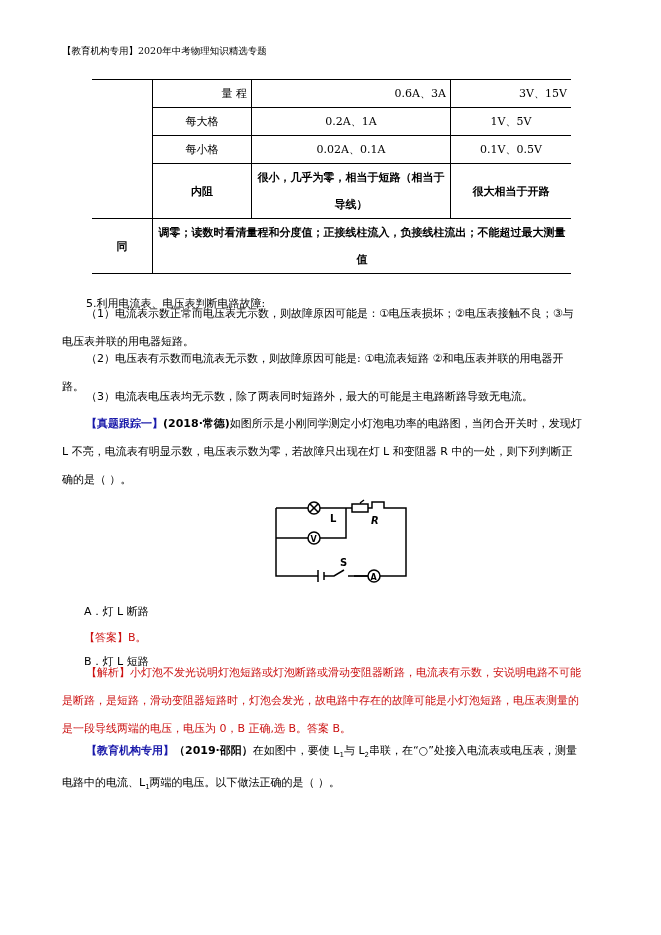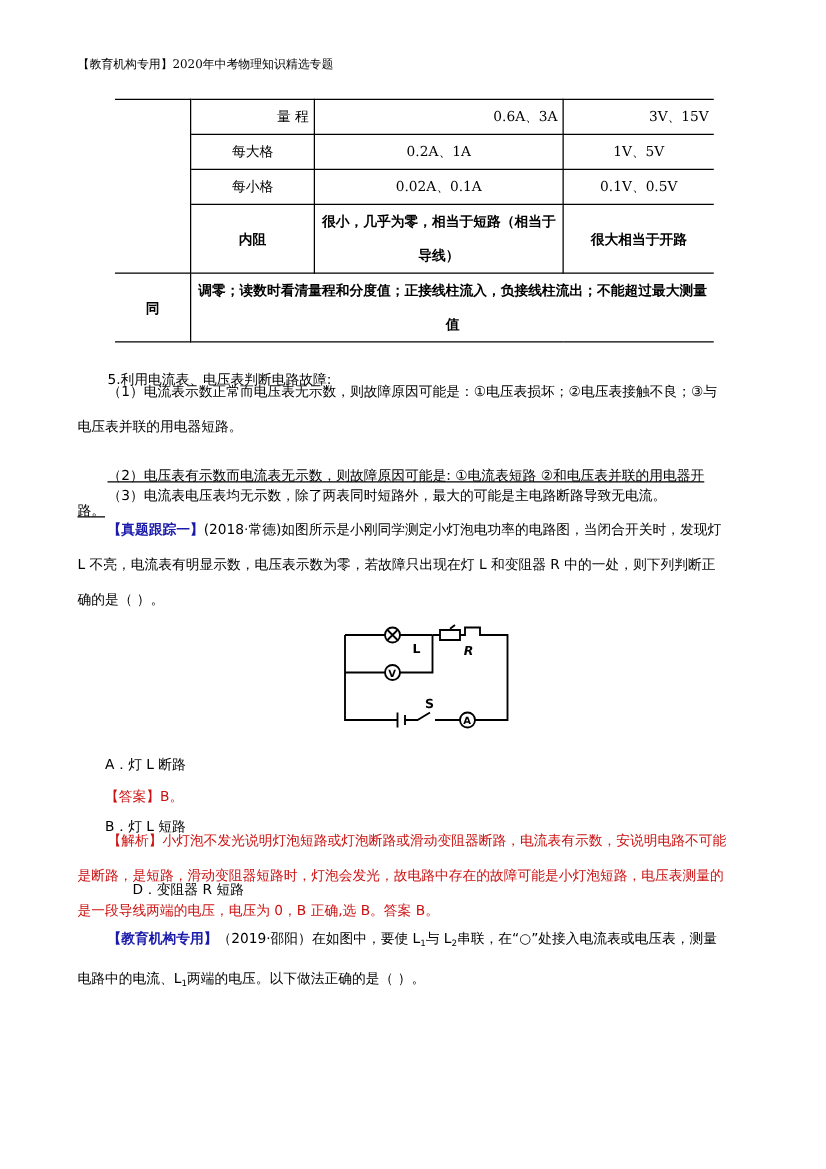--- a/index.html
+++ b/index.html
@@ -12,21 +12,21 @@
   table.cmp tr.tall { height: 54px; }
   table.cmp tr.tall td { line-height: 27px; font-weight: bold; }
   table.cmp tr.last td { border-bottom: 1.5px solid #000; }
   table.cmp tr.first td { border-top: 1.5px solid #000; text-align: right; }
   table.cmp td.leftcol { border-left: none; width: 52px; }
   table.cmp td.rightend { border-right: none; }
   .para { position: absolute; left: 62px; width: 520px; font-size: 11px; line-height: 28px; }
   .indent { text-indent: 24px; }
   .blue { color: #1a1aaa; font-weight: bold; }
   .red { color: #cc1111; }
-  .bold { font-weight: normal; margin-top: 24px; }
+  .bold { font-weight: bold; margin-top: 24px; }
   .circuit { position: absolute; left: 268px; top: 498px; }
   sub { font-size: 7px; }
 </style>
 </head>
 <body>
 
 <div class="header">【教育机构专用】2020年中考物理知识精选专题</div>
 
 <table class="cmp">
   <tbody>
@@ -53,21 +53,21 @@
   </tr>
   <tr class="tall last">
     <td class="leftcol">同</td>
     <td class="rightend" colspan="3">调零；读数时看清量程和分度值；正接线柱流入，负接线柱流出；不能超过最大测量值</td>
   </tr>
 </tbody>
   </table>
 
 <div class="para indent" style="top:290px;">5.利用电流表、电压表判断电路故障:</div>
 <div class="para indent" style="top:300px;">（1）电流表示数正常而电压表无示数，则故障原因可能是：①电压表损坏；②电压表接触不良；③与电压表并联的用电器短路。</div>
-<div class="para indent" style="top:367px;text-decoration:underline;">（2）电压表有示数而电流表无示数，则故障原因可能是: ①电流表短路 ②和电压表并联的用电器开路。</div>
+<div class="para indent" style="top:345px;">（2）电压表有示数而电流表无示数，则故障原因可能是: ①电流表短路 ②和电压表并联的用电器开路。</div>
 <div class="para indent" style="top:383px;">（3）电流表电压表均无示数，除了两表同时短路外，最大的可能是主电路断路导致无电流。</div>
 
 <div class="para indent" style="top:410px;">
   <span class="blue">【真题跟踪一】</span><span class="bold">(2018·常德)</span><span>如图所示是小刚同学测定小灯泡电功率的电路图，当闭合开关时，发现灯 L 不亮，电流表有明显示数，电压表示数为零，若故障只出现在灯 L 和变阻器 R 中的一处，则下列判断正确的是（    ）。</span>
 </div>
 
 <svg class="circuit" width="142" height="86" viewBox="0 0 142 86">
   <g stroke="#000" stroke-width="1.5" fill="none">
     <path d="M8 10 H40 M52 10 H78 M8 10 V78 H48 M8 40 H40 M52 40 H78 V10"></path>
     <path d="M78 10 H84 M84 6 H100 V14 H84 Z M100 10 H104 V4 H116 V10 H138 V78 H112 M100 78 H86 M92 5 L96 2"></path>
@@ -80,21 +80,20 @@
   <text x="62" y="24" font-size="10" font-weight="bold">L</text>
   <text x="103" y="26" font-size="10" font-weight="bold" font-style="italic">R</text>
   <text x="42.5" y="43.5" font-size="8" font-weight="bold">V</text>
   <text x="102.5" y="81.5" font-size="8" font-weight="bold">A</text>
   <text x="72" y="68" font-size="10" font-weight="bold">S</text>
 </svg>
 
 <div class="para" style="top:598px; left:84px; display:flex; gap:22px;flex-direction:column;">
   <span>A．灯 L 断路</span>
   <span>B．灯 L 短路</span>
-  <span style="margin-left:22px">D．变阻器 R 短路</span>
 </div>
 
 <div class="para" style="top:624px; left:84px;">
   <span class="red">【答案】</span><span class="red">B。</span>
 </div>
 
 <div class="para indent red" style="top:659px;">
   <span>【解析】</span><span>小灯泡不发光说明灯泡短路或灯泡断路或滑动变阻器断路，电流表有示数，安说明电路不可能是断路，是短路，滑动变阻器短路时，灯泡会发光，故电路中存在的故障可能是小灯泡短路，电压表测量的是一段导线两端的电压，电压为 0，B 正确,选 B。答案 B。</span>
 </div>
 

